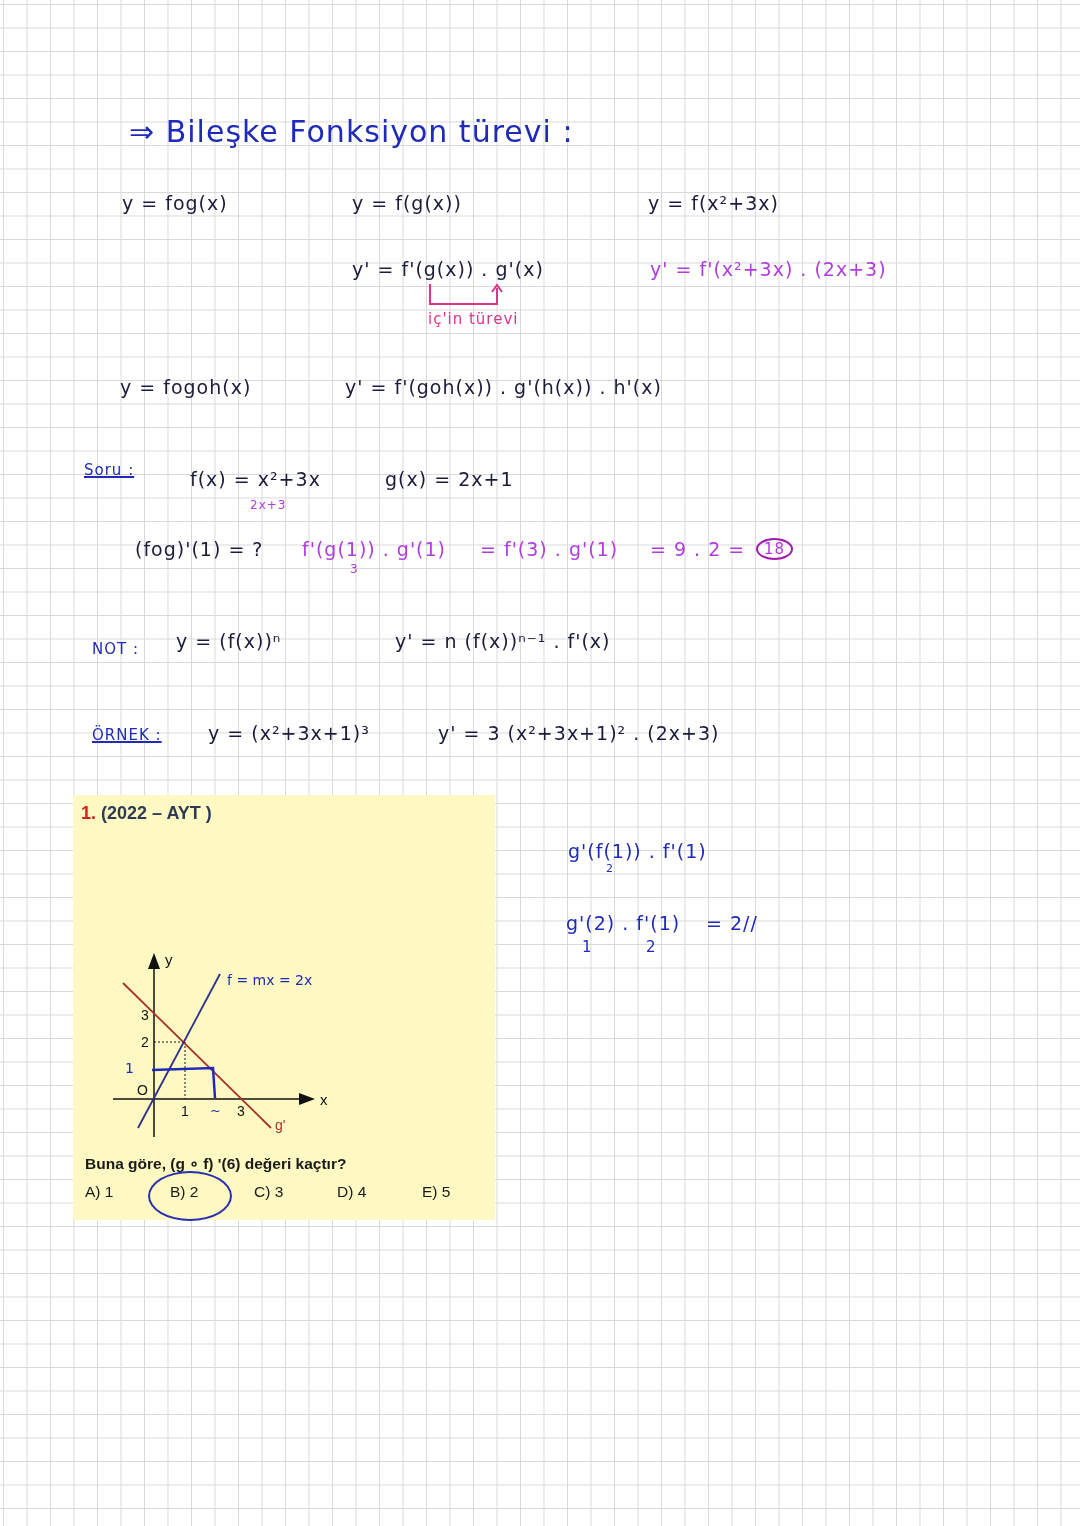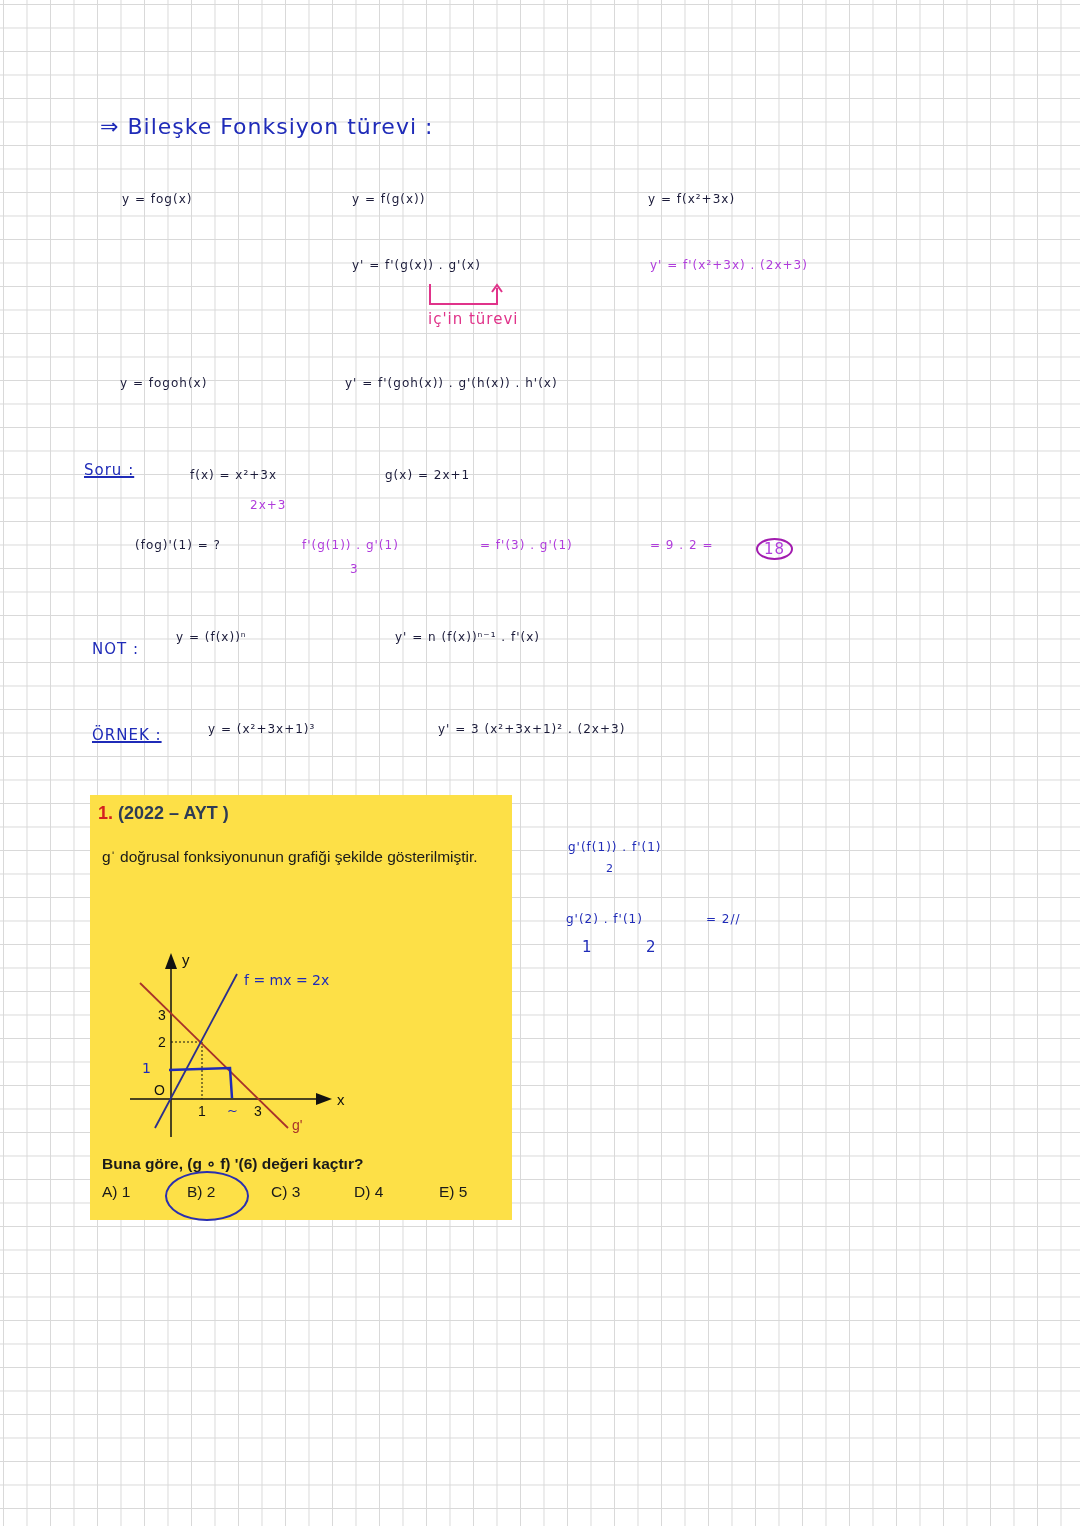--- a/index.html
+++ b/index.html
@@ -11,27 +11,27 @@
       linear-gradient(to bottom, #d9d9d9 1px, transparent 1px);
     background-size:23.5px 23.5px;
     background-position:3px 4px;
     font-family:"DejaVu Sans", sans-serif;
   }
   .hw{position:absolute;white-space:nowrap;font-family:"DejaVu Sans", sans-serif;letter-spacing:1px;}
   .blue{color:#1f2bb8;}
   .ink{color:#1b1b3a;}
   .pink{color:#e0338a;}
   .purple{color:#b03cdc;}
-  .h-title{font-size:22px;}
-  .h-md{font-size:12px;}
+  .h-title{font-size:30px;margin-left:29px;}
+  .h-md{font-size:19px;}
   .h-sm{font-size:15px;}
   .under{text-decoration:underline;text-decoration-thickness:2px;}
   .circle{display:inline-block;border:2px solid #a21caf;border-radius:50%;padding:0 6px;}
 
-  .card{position:absolute;left:90px;top:795px;width:422px;height:425px;background:#fde047;
+  .card{position:absolute;left:73px;top:795px;width:422px;height:425px;background:#fef9c3;
         font-family:"Liberation Sans", sans-serif;color:#1a1a1a;}
   .card .qnum{position:absolute;left:8px;top:8px;font-size:18px;font-weight:bold;color:#2d3b55;}
   .card .qnum .n{color:#d42020;}
   .card .body{position:absolute;left:12px;top:50px;width:410px;font-size:15.5px;line-height:24px;}
   .card .body div{white-space:nowrap;}
   .card .ask{position:absolute;left:12px;top:360px;font-size:15.5px;font-weight:bold;white-space:nowrap;}
   .card .opts{position:absolute;left:12px;top:388px;font-size:15.5px;width:410px;}
   .card .opt{position:absolute;white-space:nowrap;}
   .card svg{position:absolute;left:30px;top:152px;}
   .opt-circle{position:absolute;left:75px;top:376px;width:80px;height:46px;border:2.5px solid #2a2fb0;border-radius:50%;}
@@ -79,21 +79,20 @@
 <div class="hw blue h-sm under" style="left:92px;top:726px;">ÖRNEK :</div>
 <div class="hw ink h-md" style="left:208px;top:722px;">y = (x²+3x+1)³</div>
 <div class="hw ink h-md" style="left:438px;top:722px;">y' = 3 (x²+3x+1)² . (2x+3)</div>
 
 <div class="card">
   <div class="qnum">
     <span class="n">1.</span>
     <span>(2022 – AYT )</span>
   </div>
   <div class="body">
-    <div>gˈ doğrusal fonksiyonunun grafiği şekilde gösterilmiştir.</div>
   </div>
 
   <svg width="240" height="195">
 
     <line x1="10" y1="152" x2="205" y2="152" stroke="#111" stroke-width="1.5"></line>
     <polygon points="212,152 196,146 196,158" fill="#111"></polygon>
     <line x1="51" y1="190" x2="51" y2="14" stroke="#111" stroke-width="1.5"></line>
     <polygon points="51,6 45,22 57,22" fill="#111"></polygon>
     <text x="217" y="158" font-size="15" font-family="Liberation Sans, sans-serif" fill="#111">x</text>
     <text x="62" y="18" font-size="15" font-family="Liberation Sans, sans-serif" fill="#111">y</text>

